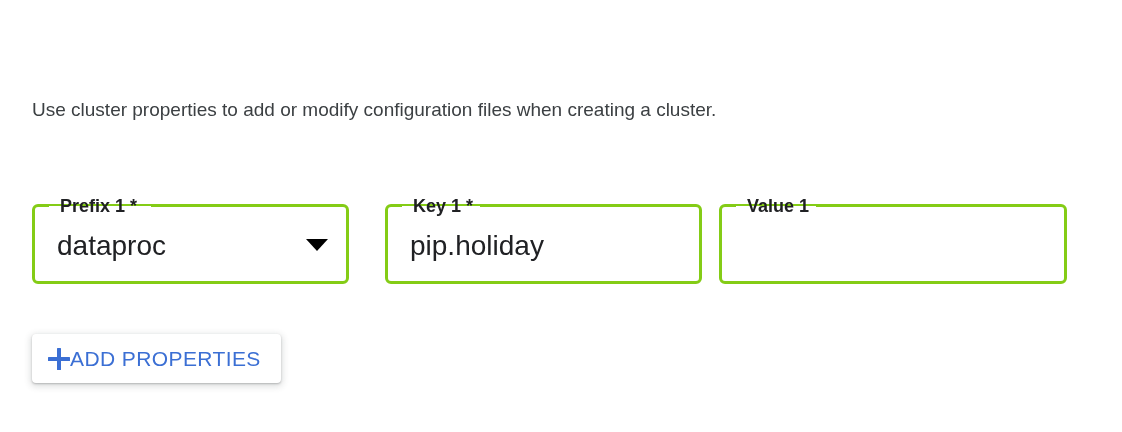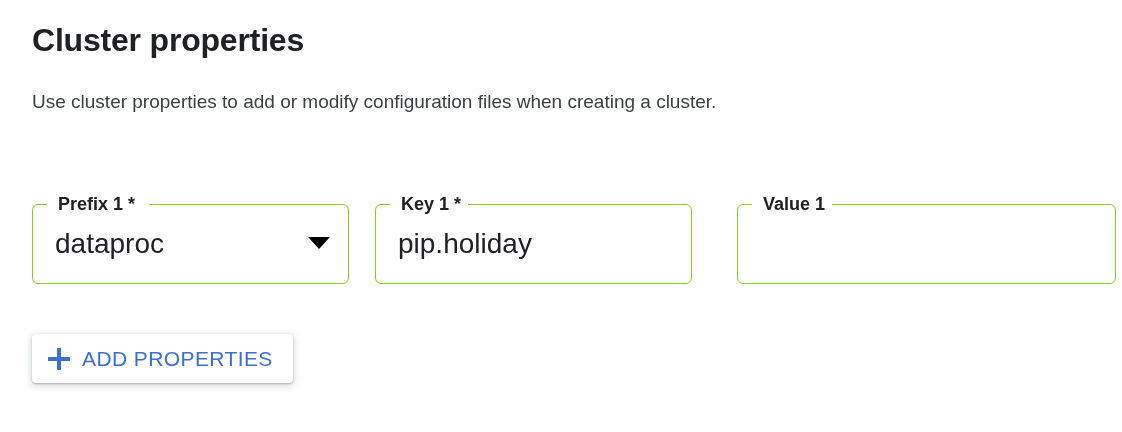--- a/index.html
+++ b/index.html
@@ -32,21 +32,21 @@
     line-height: 40px;
     font-weight: 700;
     letter-spacing: -0.2px;
     color: #202124;
     white-space: nowrap;
   }
 
   .page-subtitle {
     position: absolute;
     left: 32px;
-    top: 89px;
+    top: 97px;
     font-size: 19px;
     line-height: 26px;
     font-weight: 400;
     color: #3c4043;
     white-space: nowrap;
   }
 
   
   .field-row {
     position: absolute;
@@ -54,21 +54,21 @@
     top: 0;
     height: 100%;
     width: 100%;
   }
 
   .field {
     position: absolute;
     top: 204px;
     height: 80px;
     box-sizing: border-box;
-    border: 1px solid #84cc16;
+    border: 3px solid #84cc16;
     border-radius: 6px;
     background: #ffffff;
   }
 
   
   .field > .notch {
     position: absolute;
     top: -1px;
     left: 14px;
     height: 2px;
@@ -116,33 +116,32 @@
     top: 32px;
     width: 0;
     height: 0;
     border-left: 11px solid transparent;
     border-right: 11px solid transparent;
     border-top: 12px solid #000000;
   }
 
   
   #field-prefix { left: 32px;  width: 317px; }
-  #field-key    { left: 375px; width: 317px; }
-  #field-value  { left: 737px; width: 379px; }
+  #field-key    { left: 385px; width: 317px; }
+  #field-value  { left: 719px; width: 348px; }
 
   
   .add-button {
     position: absolute;
     left: 32px;
     top: 334px;
     height: 49px;
     padding: 0 20px 0 16px;
     display: flex;
     align-items: center;
-    gap: 12px;
     background: #ffffff;
     border: none;
     border-radius: 4px;
     box-shadow: 0 1px 2px 0 rgba(60,64,67,0.30),
                 0 2px 6px 2px rgba(60,64,67,0.15);
     cursor: pointer;
     font-family: "Liberation Sans", sans-serif;
   }
 
   .plus-icon {
@@ -174,21 +173,20 @@
     letter-spacing: 0.4px;
     color: #3b6fd4;
     white-space: nowrap;
   }
 </style>
 </head>
 <body>
 
 <div class="page">
 
-  <div class="page-title">Cluster properties</div>
 
   <div class="page-subtitle">Use cluster properties to add or modify configuration files when creating a cluster.</div>
 
   <div class="field-row">
 
     <div class="field select" id="field-prefix">
       <span class="notch" style="width:102px;"></span>
       <span class="field-label">Prefix 1 *</span>
       <span class="field-value">dataproc</span>
       <span class="dropdown-arrow"></span>

